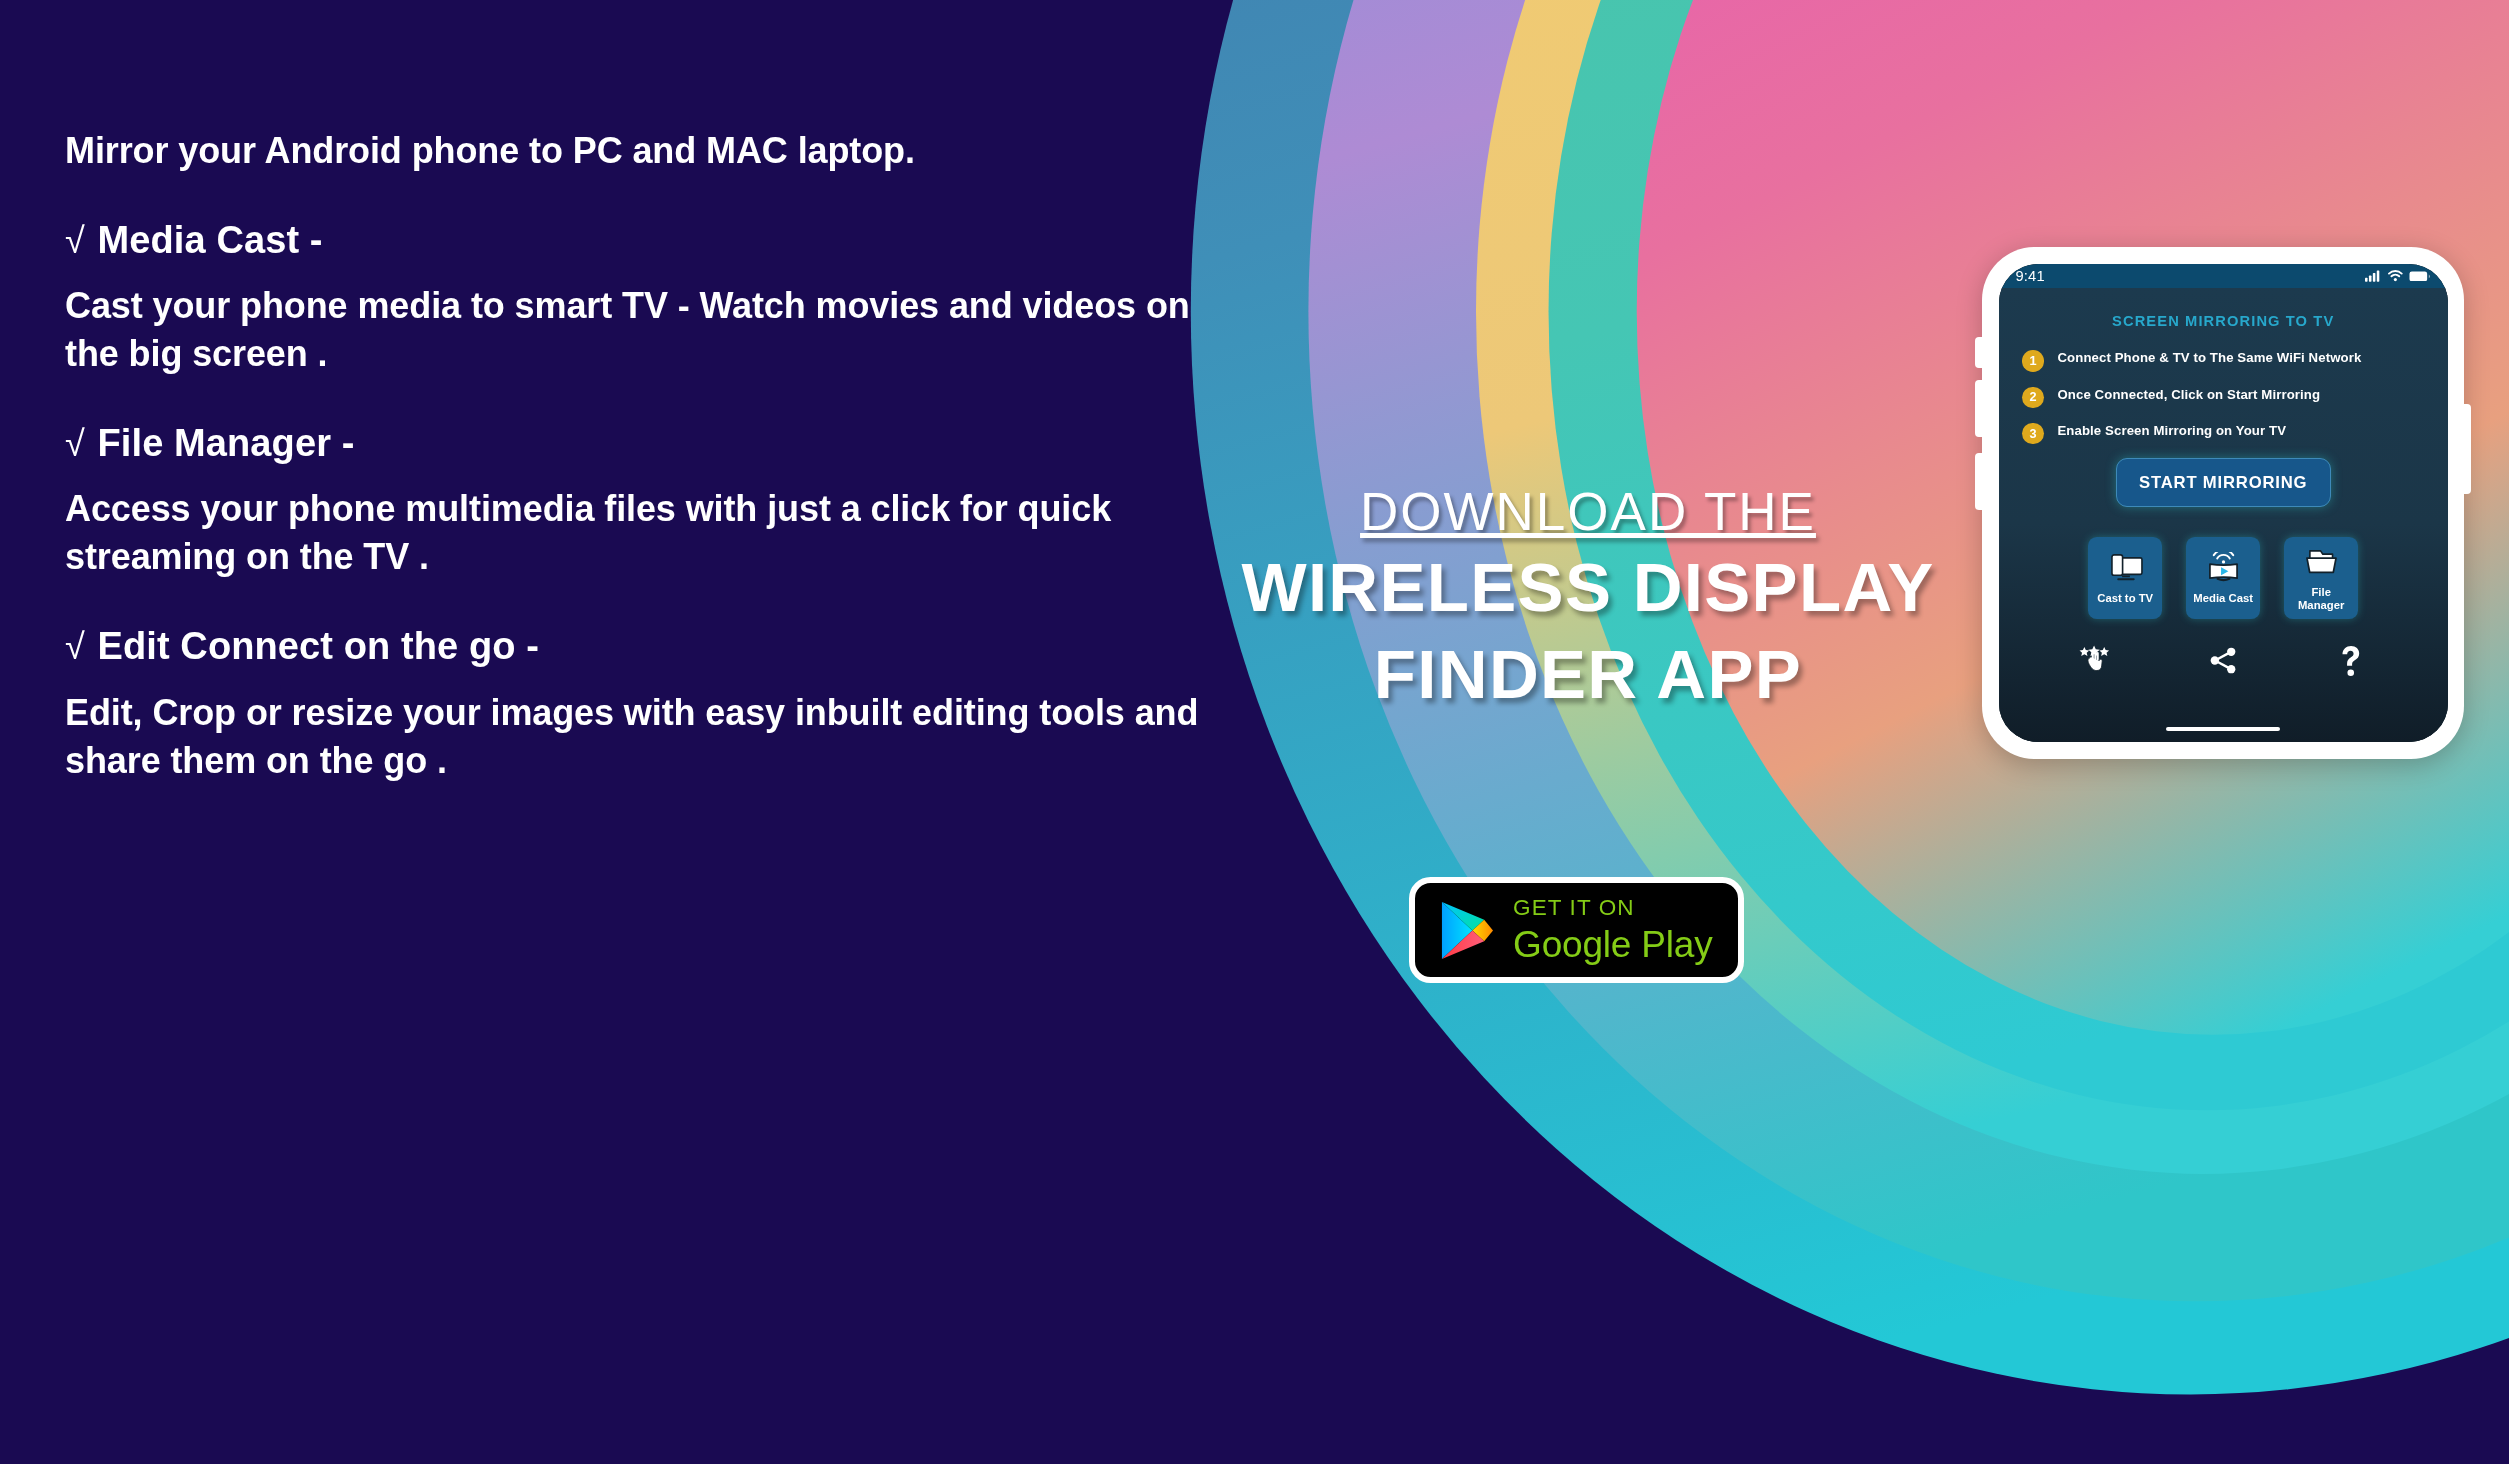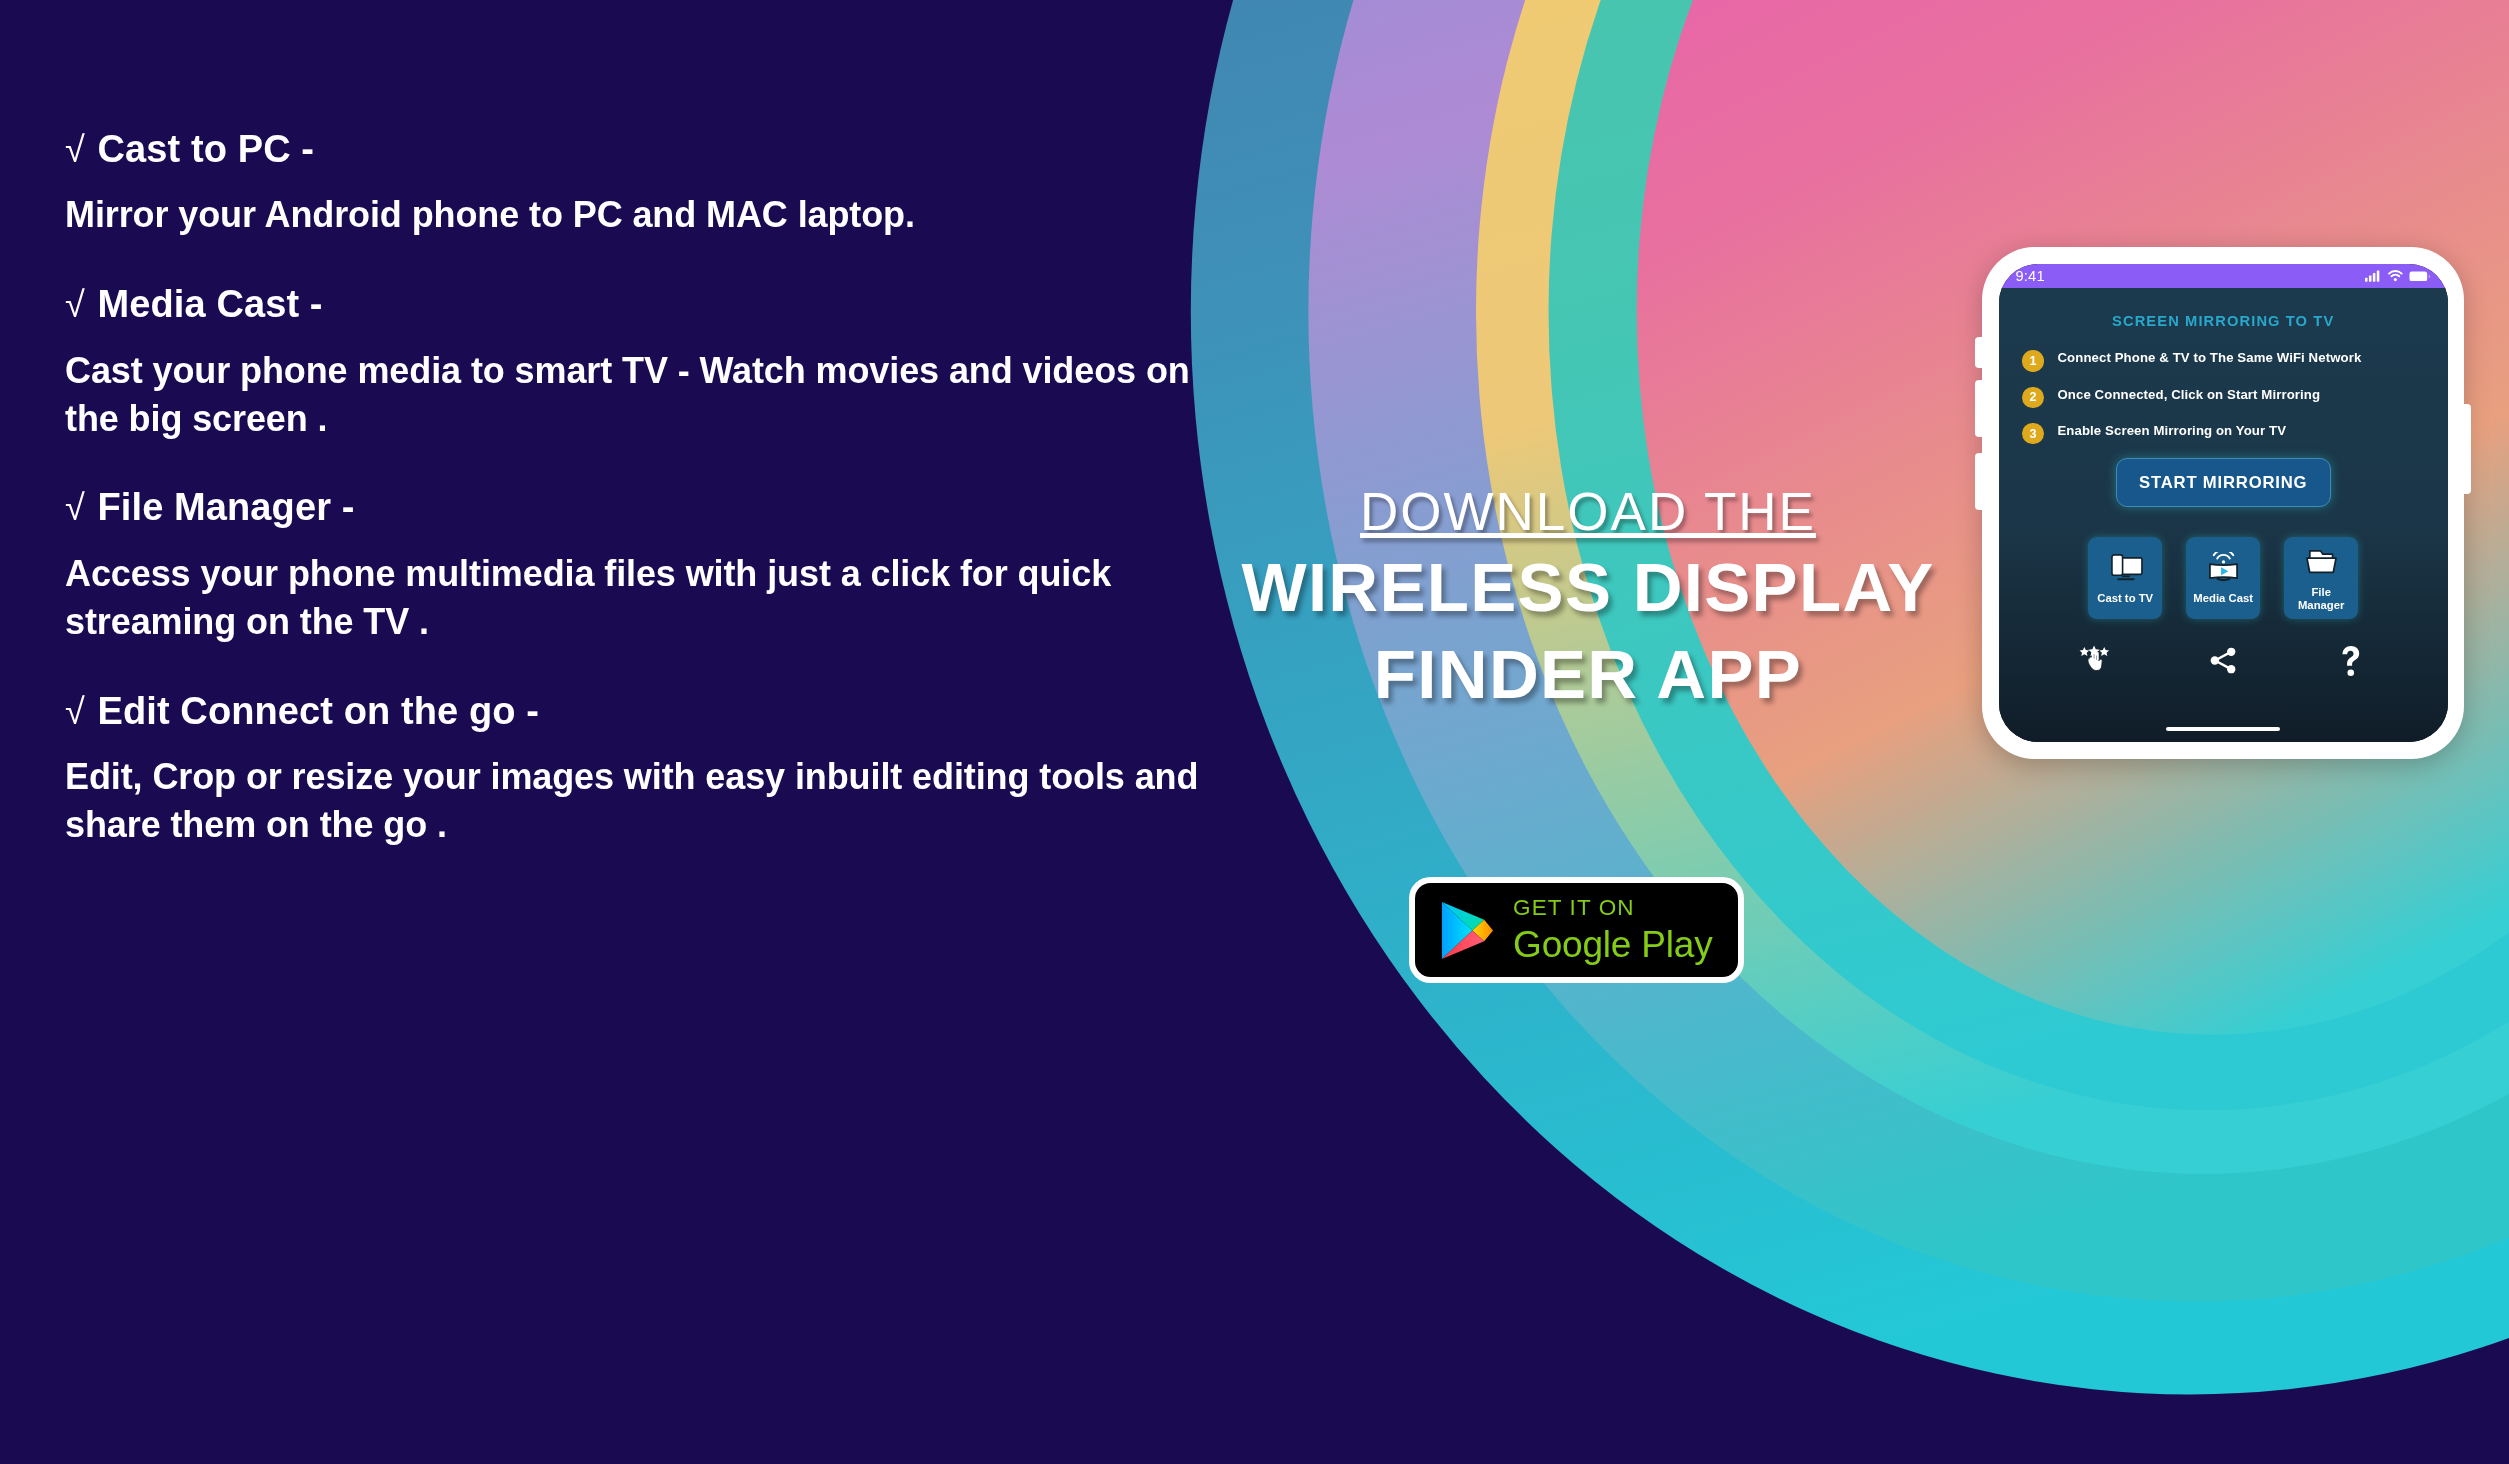--- a/index.html
+++ b/index.html
@@ -156,21 +156,21 @@
     width: 449px;
     height: 478px;
     border-radius: 39px;
     overflow: hidden;
     background: #000000;
   }
 
   .status-bar {
     position: relative;
     height: 24.5px;
-    background: #8b5cf6;
+    background: #0c4a6e;
     display: flex;
     align-items: center;
     padding: 0 16.7px;
     box-sizing: border-box;
   }
   .status-time {
     color: #ffffff;
     font-size: 14.7px;
     letter-spacing: 0.2px;
     flex: 1;
@@ -343,21 +343,20 @@
     <ellipse cx="2235" cy="318" rx="1020" ry="1105" fill="url(#gBlue)"></ellipse>
     <ellipse cx="2240" cy="318" rx="905" ry="1010" fill="url(#gPurple)"></ellipse>
     <ellipse cx="2248" cy="318" rx="742" ry="880" fill="url(#gYellow)"></ellipse>
     <ellipse cx="2252" cy="318" rx="672" ry="815" fill="url(#gGreen)"></ellipse>
     <ellipse cx="2258" cy="318" rx="588" ry="738" fill="url(#gPink)"></ellipse>
   </svg>
 
   <div class="features">
 
     <div class="feature-block">
-      <div class="feature-title"><span class="tick">√</span><span>Cast to PC -</span></div>
       <div class="feature-desc">Mirror your Android phone to PC and MAC laptop.</div>
     </div>
 
     <div class="feature-block">
       <div class="feature-title"><span class="tick">√</span><span>Media Cast -</span></div>
       <div class="feature-desc">Cast your phone media to smart TV - Watch movies and videos on the big screen .</div>
     </div>
 
     <div class="feature-block">
       <div class="feature-title"><span class="tick">√</span><span>File Manager -</span></div>

